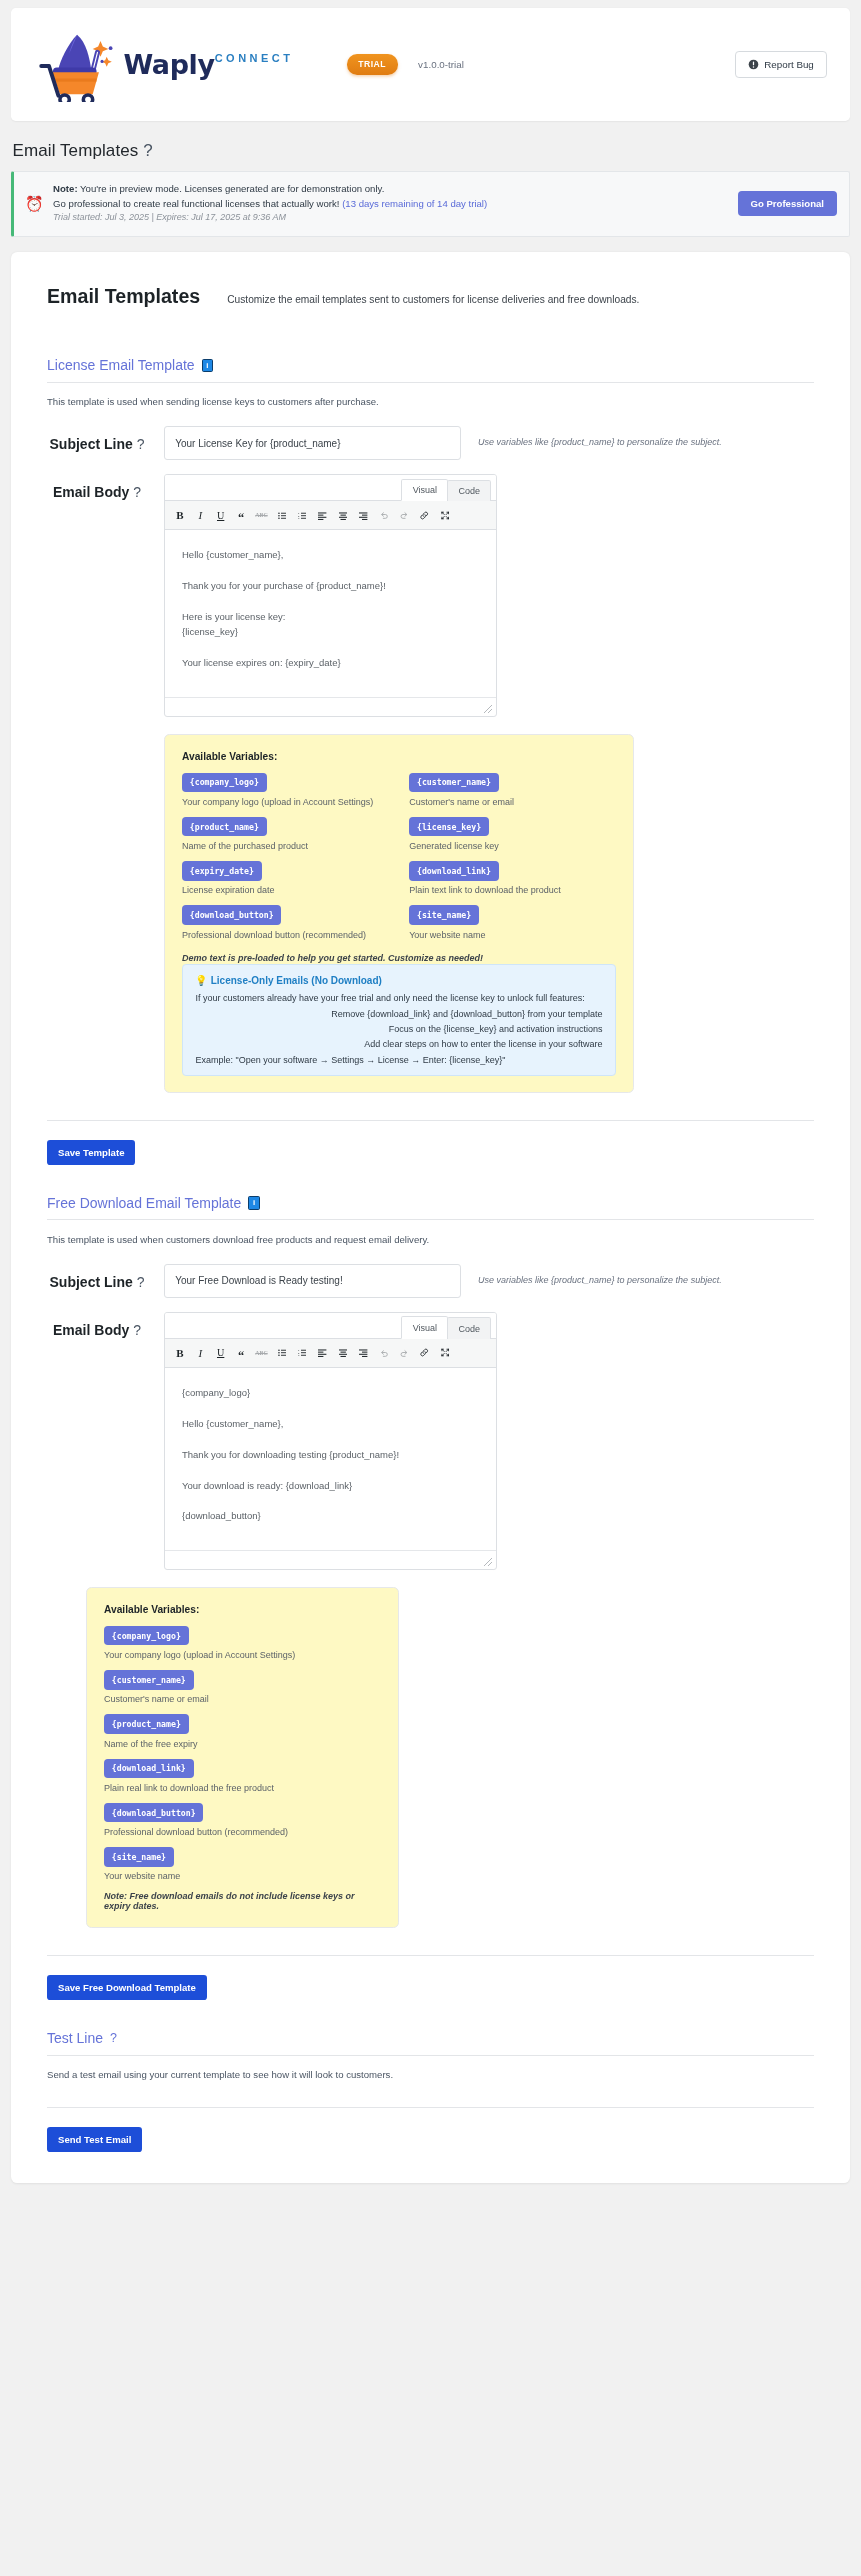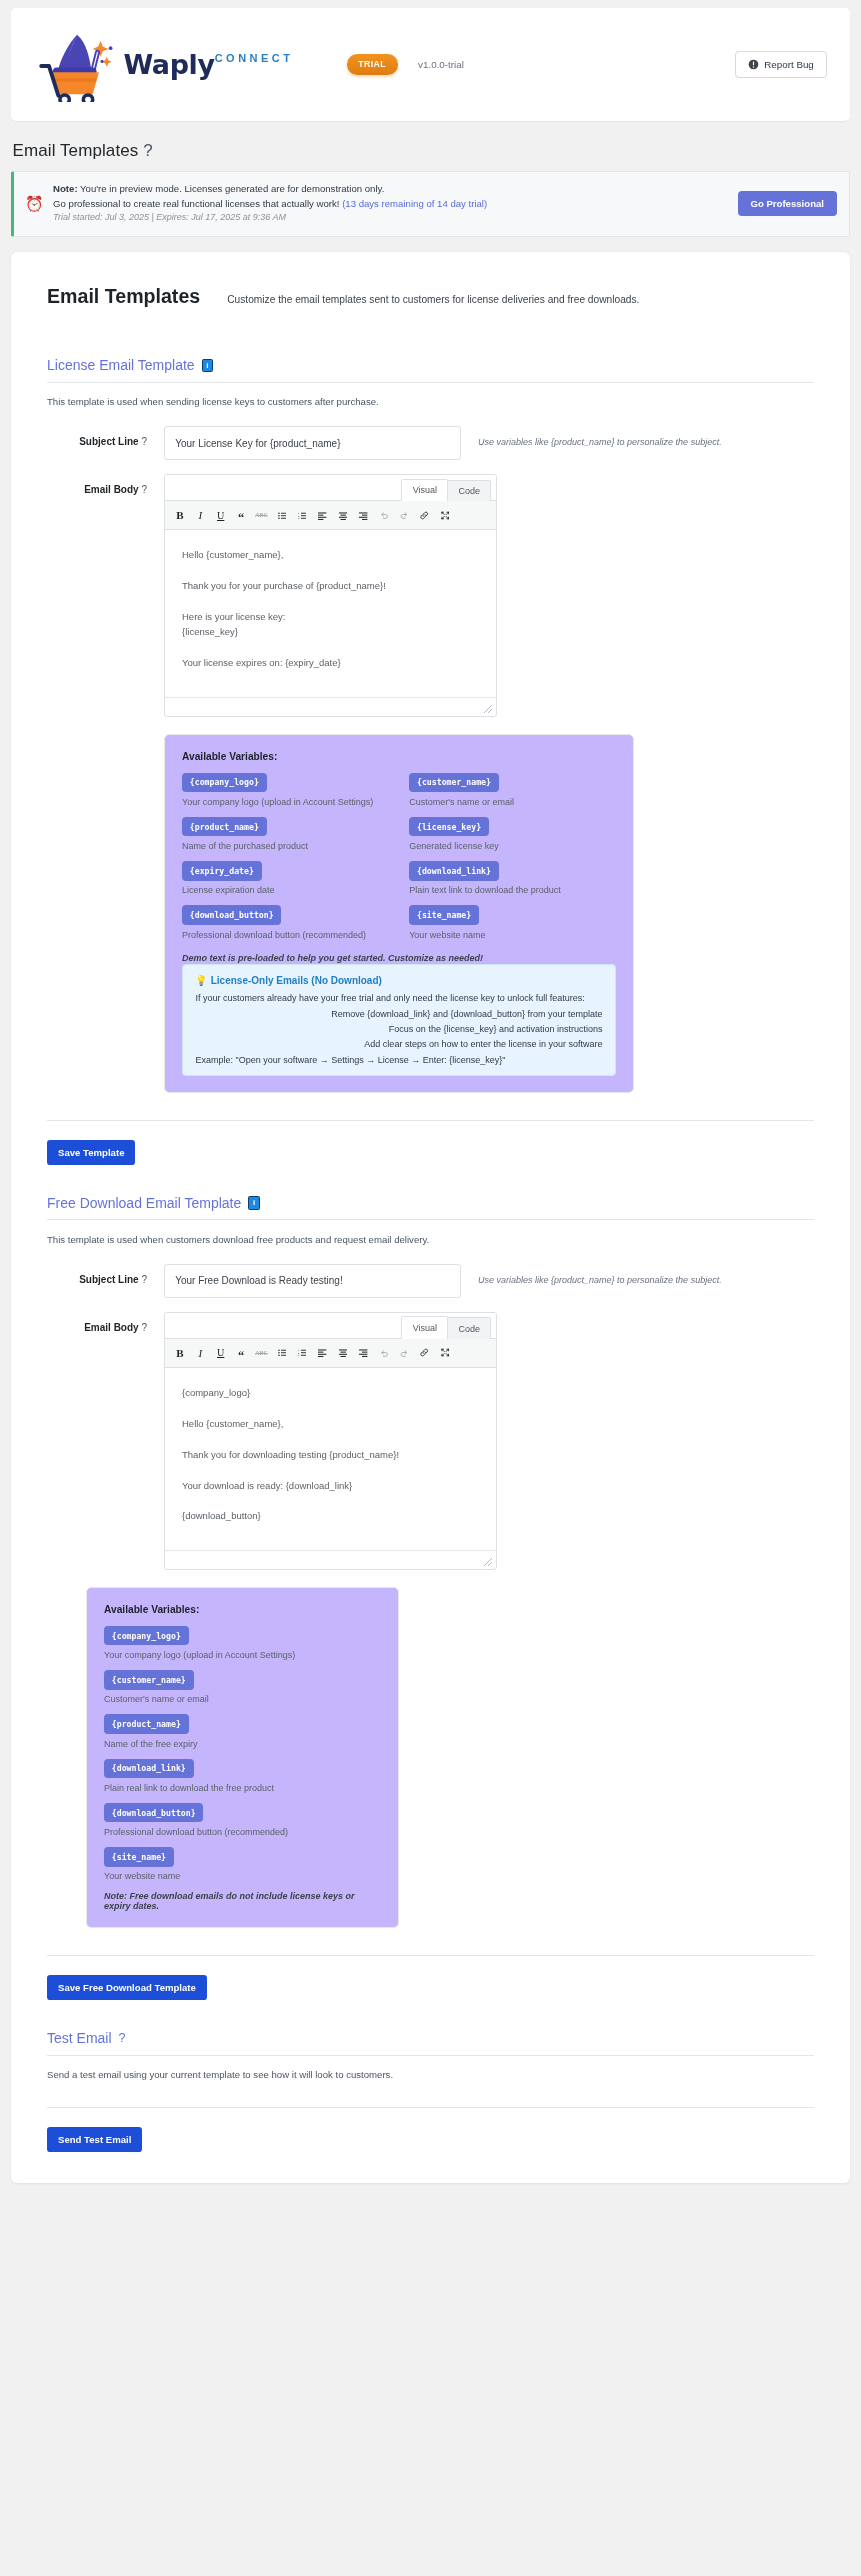--- a/index.html
+++ b/index.html
@@ -125,24 +125,24 @@
     border:0.8px solid #0b3d6b;
     cursor:pointer;
   }
   .section-desc{ font-size:9.6px; color:#4a5563; margin-bottom:19px; }
 
   
   .form-row{ display:flex; align-items:flex-start; margin-bottom:14px; }
   .form-label{
     width:117px;
     flex:none;
-    text-align:right;
+    text-align:center;
     padding-right:17px;
     padding-top:10.2px;
-    font-size:10px;
+    font-size:14px;
     font-weight:700;
     color:#1d2327;
   }
   .form-label .q{ font-weight:400; }
   .text-input{
     width:297px;
     height:34px;
     border:0.8px solid #dcdfe3;
     border-radius:3.1px;
     padding:0 10.2px;
@@ -232,21 +232,21 @@
     width:7.8px; height:7.8px;
     background:
       linear-gradient(135deg, transparent 0 45%, #b5b9bd 45% 55%, transparent 55% 100%),
       linear-gradient(135deg, transparent 0 70%, #b5b9bd 70% 80%, transparent 80% 100%);
   }
 
   
   .vars-panel{
     border:0.8px solid #e6e8ea;
     border-radius:5.5px;
-    background:#c4b5fd;
+    background:#fef9c3;
     padding:15.7px 17px 15.7px 17px;
     margin:17px 0 0 117px;
   }
   .vars-panel.wide{ width:470px; }
   .vars-panel.narrow{ width:313px; margin-left:39px; }
   .vars-title{ font-size:10.2px; font-weight:700; color:#1d2327; margin-bottom:11px; }
   .vars-grid{ display:grid; grid-template-columns:1fr 1fr; column-gap:20.4px; row-gap:0; }
   .vars-col{ display:block; }
   .var-item{ margin-bottom:10.2px; }
   .var-chip{
@@ -722,21 +722,21 @@
     <div class="vars-note">Note: Free download emails do not include license keys or expiry dates.</div>
   </div>
 
   <div class="divider"></div>
   <button class="btn-primary">Save Free Download Template</button>
 
   <div class="space-lg"></div>
 
   
   <div class="section-head">
-    <span class="section-title">Test Email</span>
+    <span class="section-title">Test Line</span>
     <span class="q" style="color:#6573d8;font-size:12.5px;">?</span>
   </div>
   <div class="section-desc">Send a test email using your current template to see how it will look to customers.</div>
 
 
   <div class="divider"></div>
   <button class="btn-primary">Send Test Email</button>
 
 </div>
 

